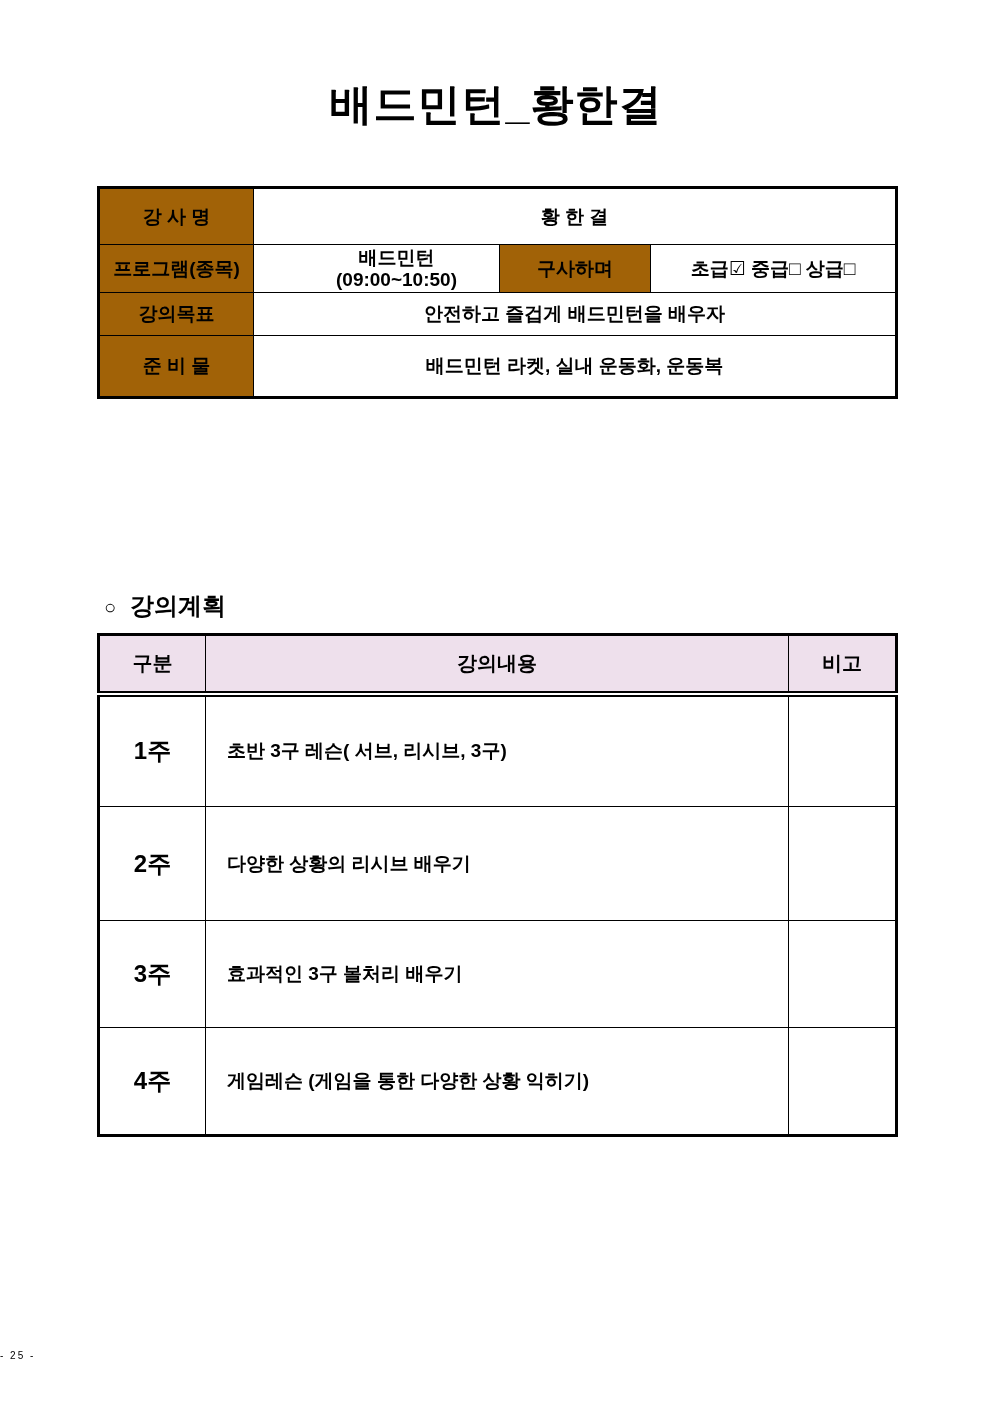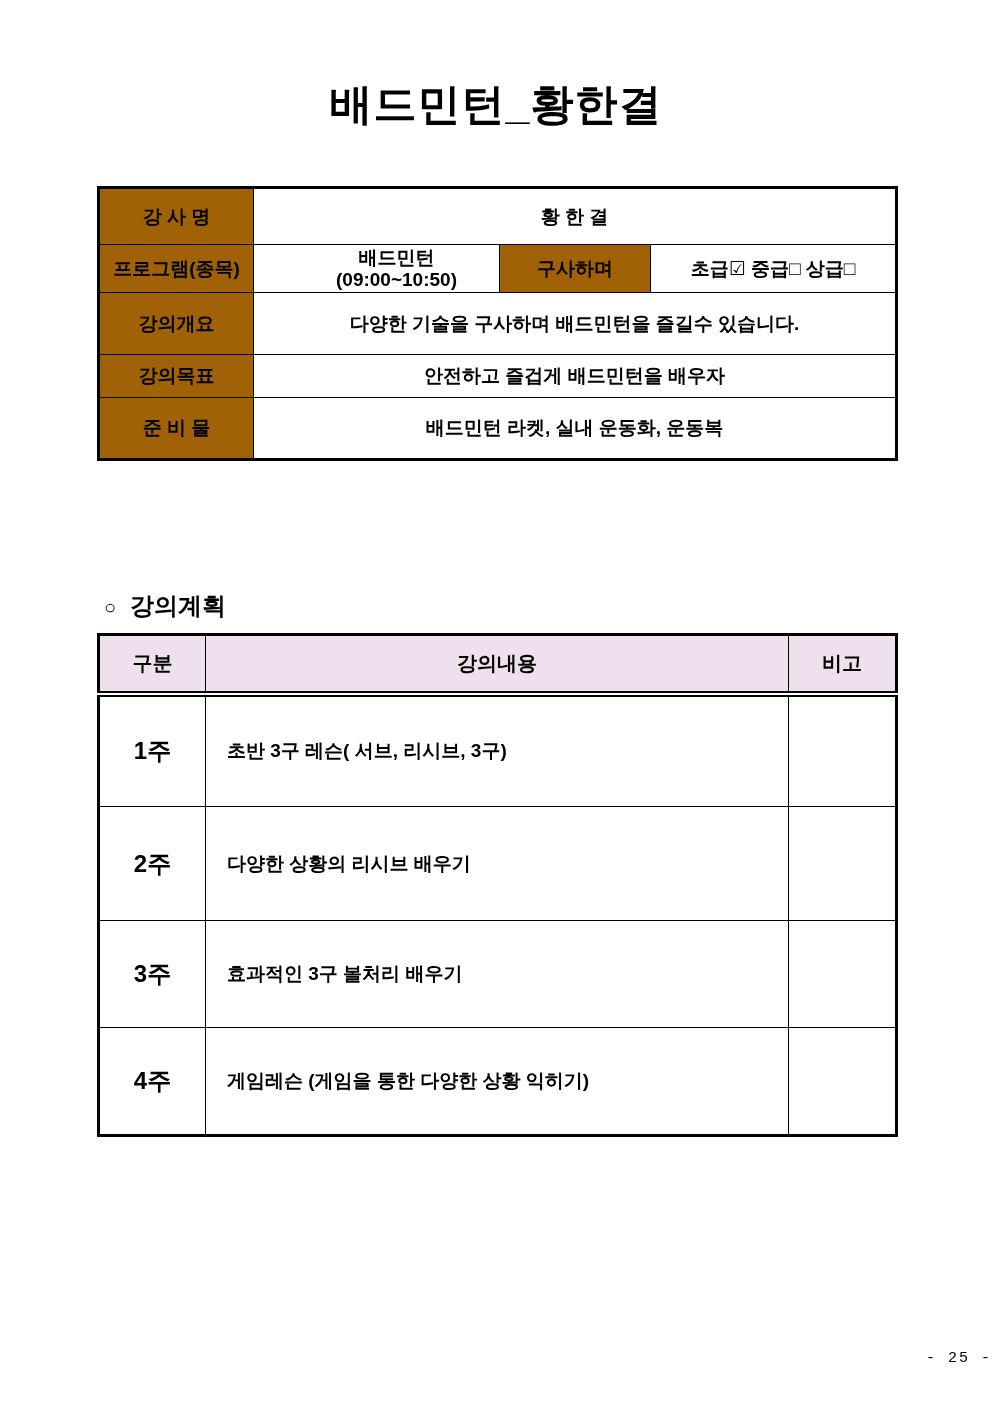--- a/index.html
+++ b/index.html
@@ -85,25 +85,24 @@
     text-align: left;
     padding-left: 21px;
     font-size: 19px;
   }
   .note-cell { }
   .footer {
     position: absolute;
     top: 1350px;
     left: 0;
     width: 100%;
-    text-align: right;
-    font-size: 15px;
+    text-align: left;
+    font-size: 10px;
     font-weight: normal;
     letter-spacing: 2px;
-    font-family: Liberation Mono, monospace;
   }
 </style>
 </head>
 <body>
 
 <div class="page">
 
   <div class="doc-title">배드민턴_황한결</div>
 
   <div class="tbl-wrap1">
@@ -120,24 +119,20 @@
         <td colspan="3">황 한 결</td>
       </tr>
       <tr class="r2">
         <td class="lbl">프로그램(종목)</td>
         <td>
           <div class="two-line">배드민턴</div>
           <div class="two-line">(09:00~10:50)</div>
         </td>
         <td class="lbl">구사하며</td>
         <td>초급☑ 중급□ 상급□</td>
-      </tr>
-      <tr class="r3">
-        <td class="lbl">강의개요</td>
-        <td colspan="3">다양한 기술을 구사하며 배드민턴을 즐길수 있습니다.</td>
       </tr>
       <tr class="r4">
         <td class="lbl">강의목표</td>
         <td colspan="3">안전하고 즐겁게 배드민턴을 배우자</td>
       </tr>
       <tr class="r6">
         <td class="lbl">준 비 물</td>
         <td colspan="3">배드민턴 라켓, 실내 운동화, 운동복</td>
       </tr>
     </tbody>

